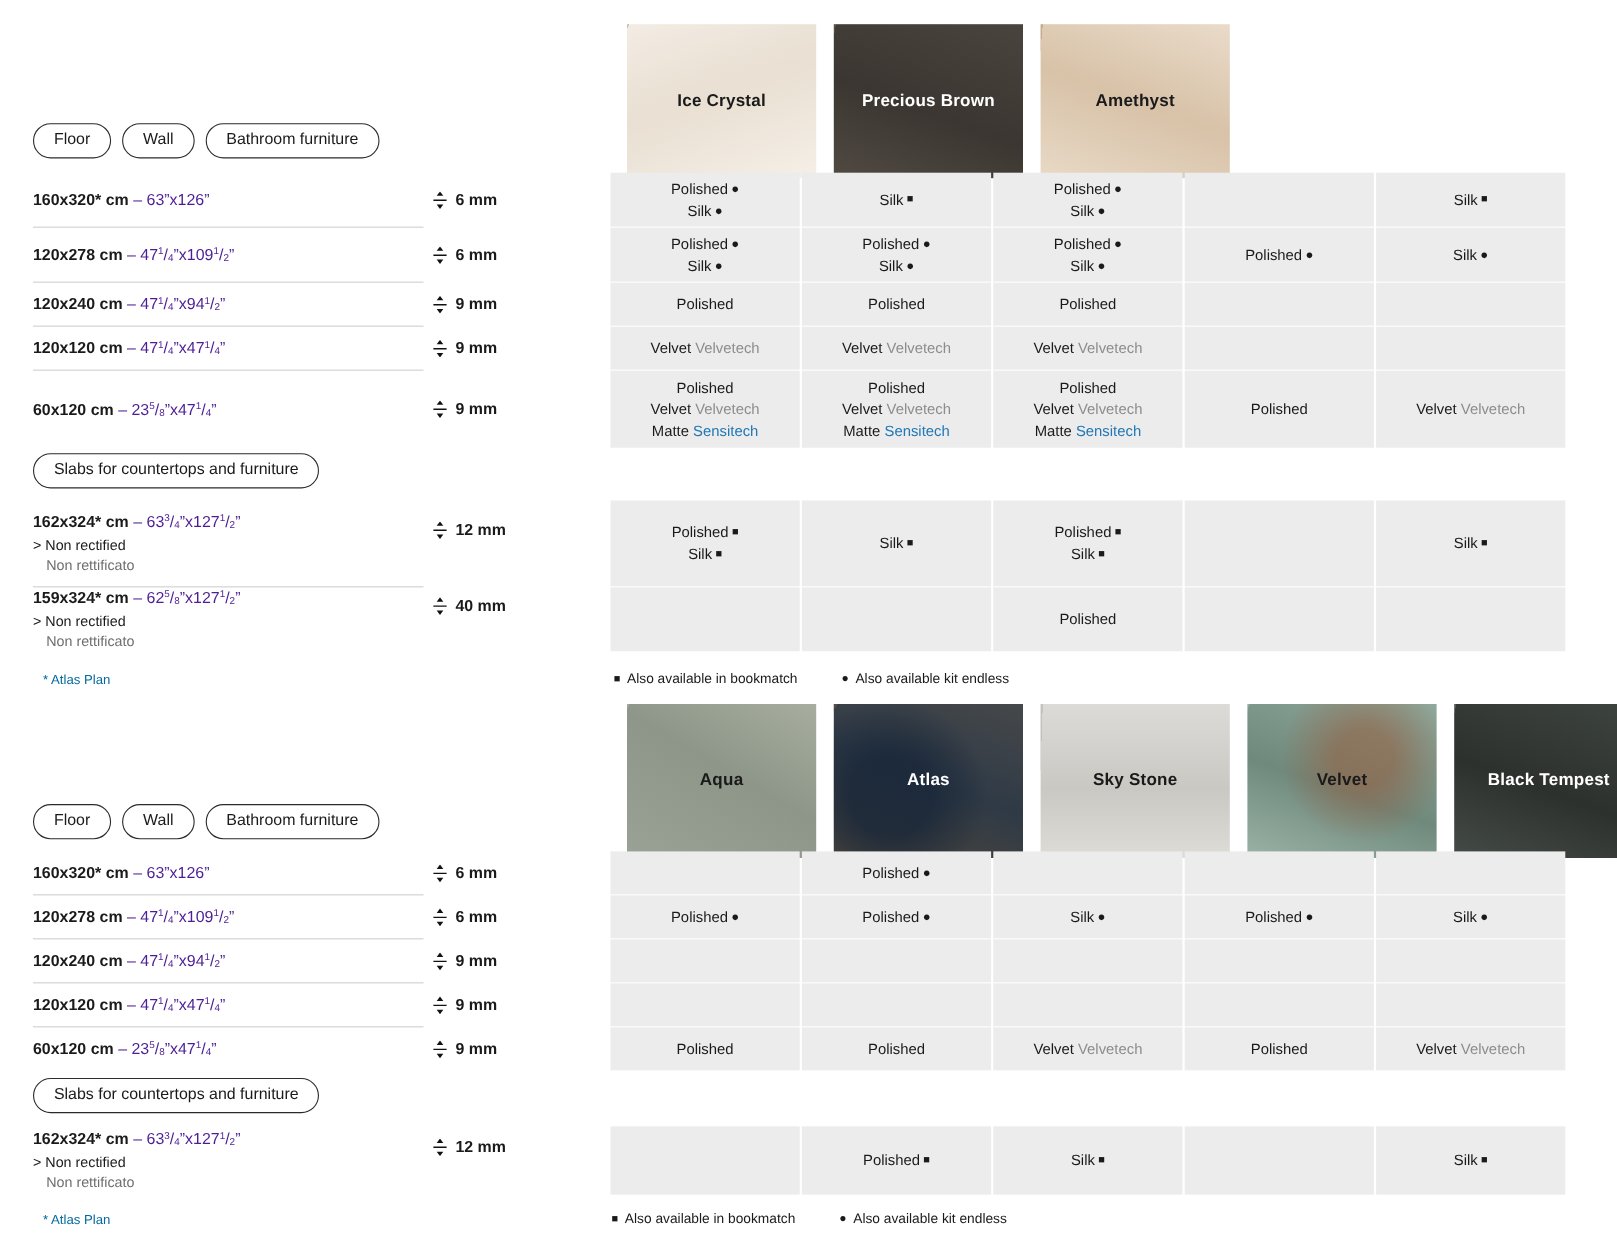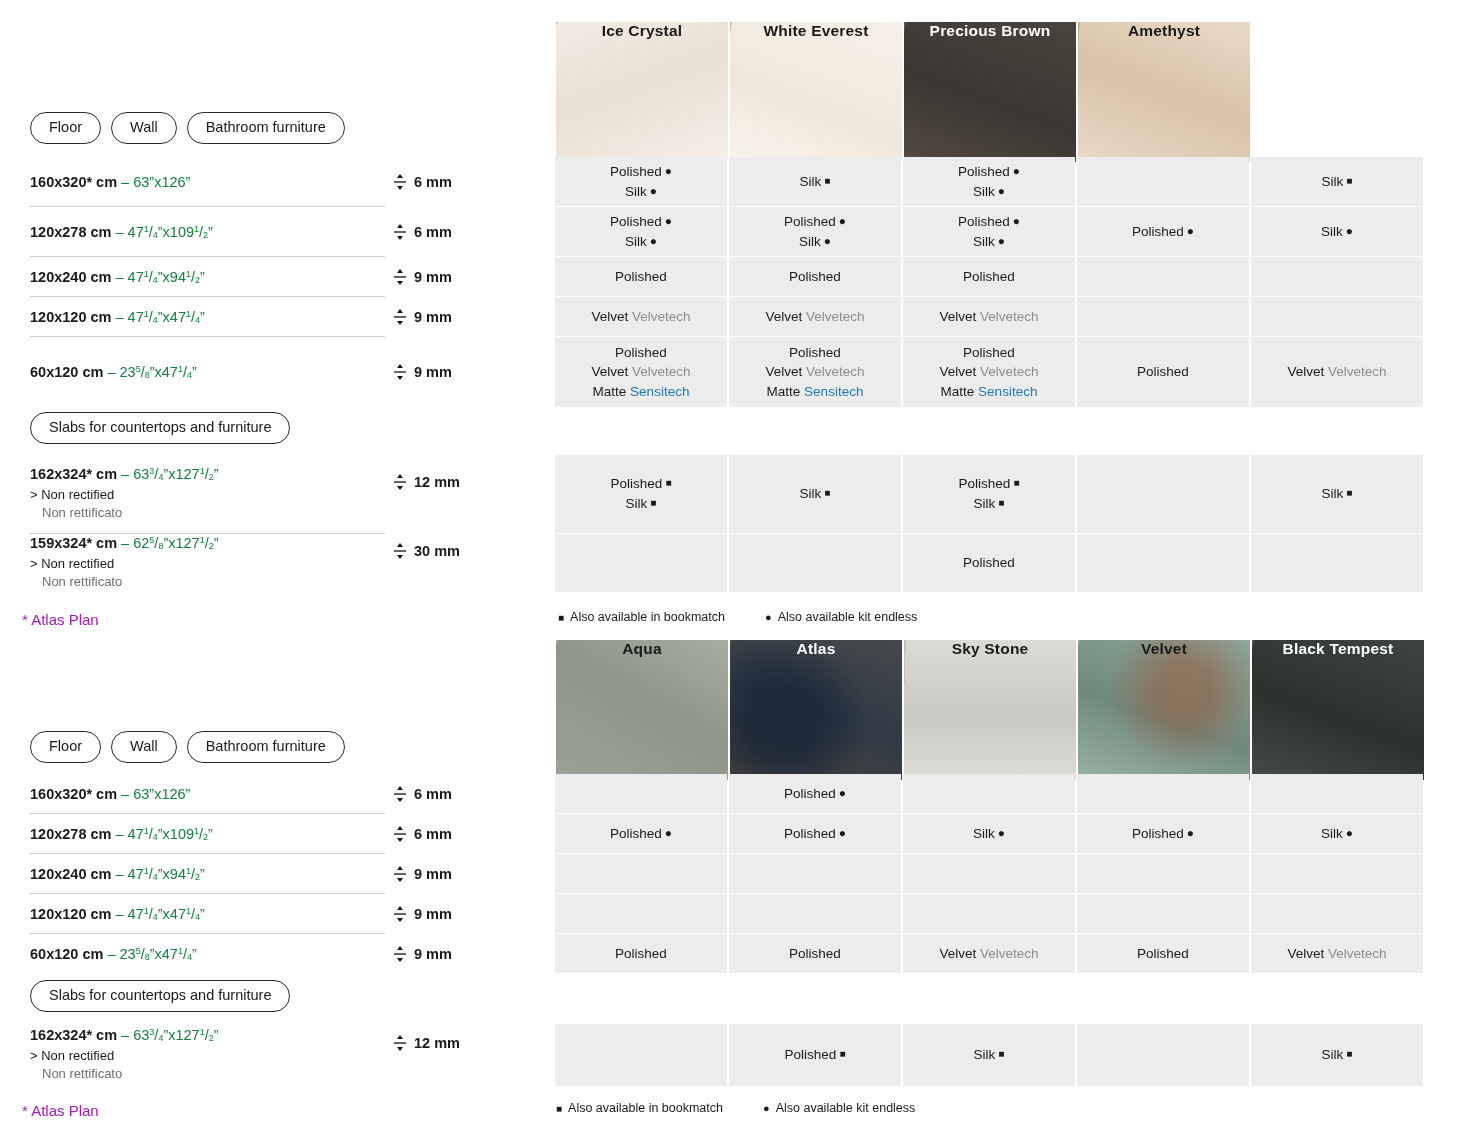--- a/index.html
+++ b/index.html
@@ -25,22 +25,23 @@
     line-height:1;
     white-space:nowrap;
   }
   .pills{display:flex;gap:10px;align-items:center;}
 
   
   .swatch-row{display:flex;gap:2px;}
   .swatch{
     width:172px;height:140px;
     position:relative;
-    display:flex;align-items:flex-start;justify-content:center;
+    display:flex;align-items:center;justify-content:center;
     overflow:hidden;
+    margin-left:14px;
   }
   .swatch .label{
     position:relative;z-index:2;
     font-size:15.5px;font-weight:bold;
     letter-spacing:.2px;
     text-align:center;
   }
   .swatch.dark .label{color:#ffffff;}
   .swatch.light .label{color:#1a1a1a;}
 
@@ -124,21 +125,21 @@
   .dot{font-size:12px;vertical-align:1px;margin-left:3px;}
   .muted{color:#8d8d8d;}
   .sens{color:#2277b5;}
 
   .size{
     font-size:14.5px;
     white-space:nowrap;
     padding-left:30px;
   }
   .size b{font-weight:bold;}
-  .size .inch{color:#15803d;}
+  .size .inch{color:#4c1d95;}
   sup{font-size:9px;vertical-align:5px;}
   sub{font-size:9px;vertical-align:-1px;}
 
   .thk{
     font-size:14.5px;font-weight:bold;
     display:flex;align-items:center;gap:7px;
     padding-left:8px;
     white-space:nowrap;
   }
   .thk-ico{width:14px;height:16px;display:inline-block;position:relative;}
@@ -148,34 +149,31 @@
     color:#1a1a1a;
   }
   .nonrect .it{color:#6f6f6f;padding-left:12px;display:block;}
 
   .rowline{height:1px;background:#cfcfcf;width:355px;margin-left:30px;}
   .legend{
     display:flex;gap:40px;font-size:12.5px;color:#1a1a1a;
     align-items:center;
   }
   .legend .item{display:flex;align-items:center;gap:6px;}
-  .atlas{font-size:15px;color:#a21caf;padding-left:22px;}
+  .atlas{font-size:12px;color:#0369a1;padding-left:39px;}
 </style>
 </head>
 <body>
 
 <div class="sheet">
 
   <div style="position:absolute;left:556px;top:22px;">
     <div class="swatch-row" id="sw1">
         <div class="swatch tex-ice light">
           <div class="label">Ice Crystal</div>
-        </div>
-        <div class="swatch tex-white light">
-          <div class="label">White Everest</div>
         </div>
         <div class="swatch tex-precious dark">
           <div class="label">Precious Brown</div>
         </div>
         <div class="swatch tex-amethyst light">
           <div class="label">Amethyst</div>
         </div>
       </div>
   </div>
 
@@ -418,21 +416,21 @@
               <div class="nonrect" style="margin-top:4px;"><span>&gt; Non rectified</span><span class="it">Non rettificato</span></div>
             </div>
           </div>
           <div class="thk-col">
             <div class="thk" style="height:34px;">
               <span class="thk-ico"><svg width="14" height="16" viewBox="0 0 14 16">
                   <path d="M7 0 L10 4 L4 4 Z" fill="#111"></path>
                   <path d="M7 16 L10 12 L4 12 Z" fill="#111"></path>
                   <line x1="1" y1="8" x2="13" y2="8" stroke="#111" stroke-width="1.3"></line>
                 </svg></span>
-              <span>30 mm</span>
+              <span>40 mm</span>
             </div>
           </div>
           <div class="cells">
             <div class="cell empty" style="height: 58px;"></div>
             <div class="cell empty" style="height: 58px;"></div>
             <div class="cell" style="height: 58px;">
               <span class="ln"><span>Polished</span></span>
             </div>
             <div class="cell empty" style="height: 58px;"></div>
             <div class="cell empty" style="height: 58px;"></div>

